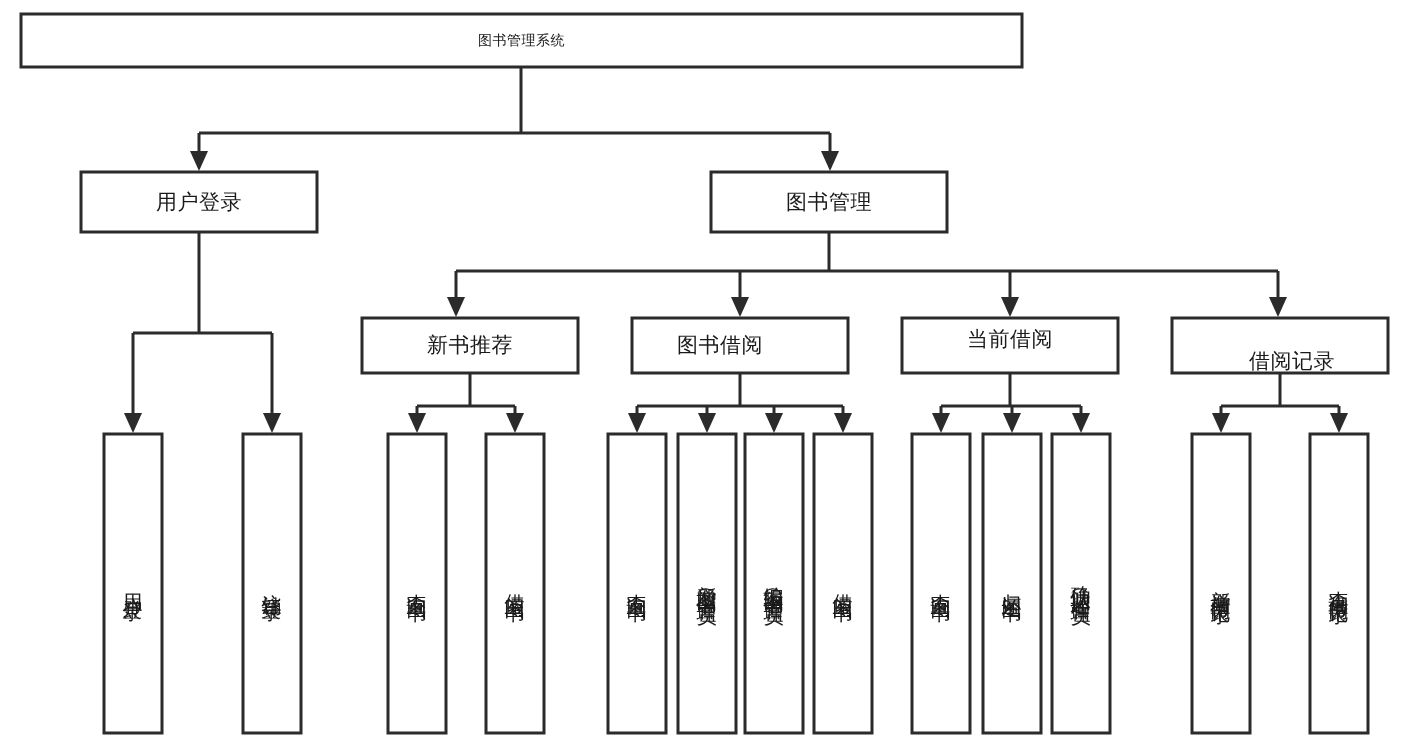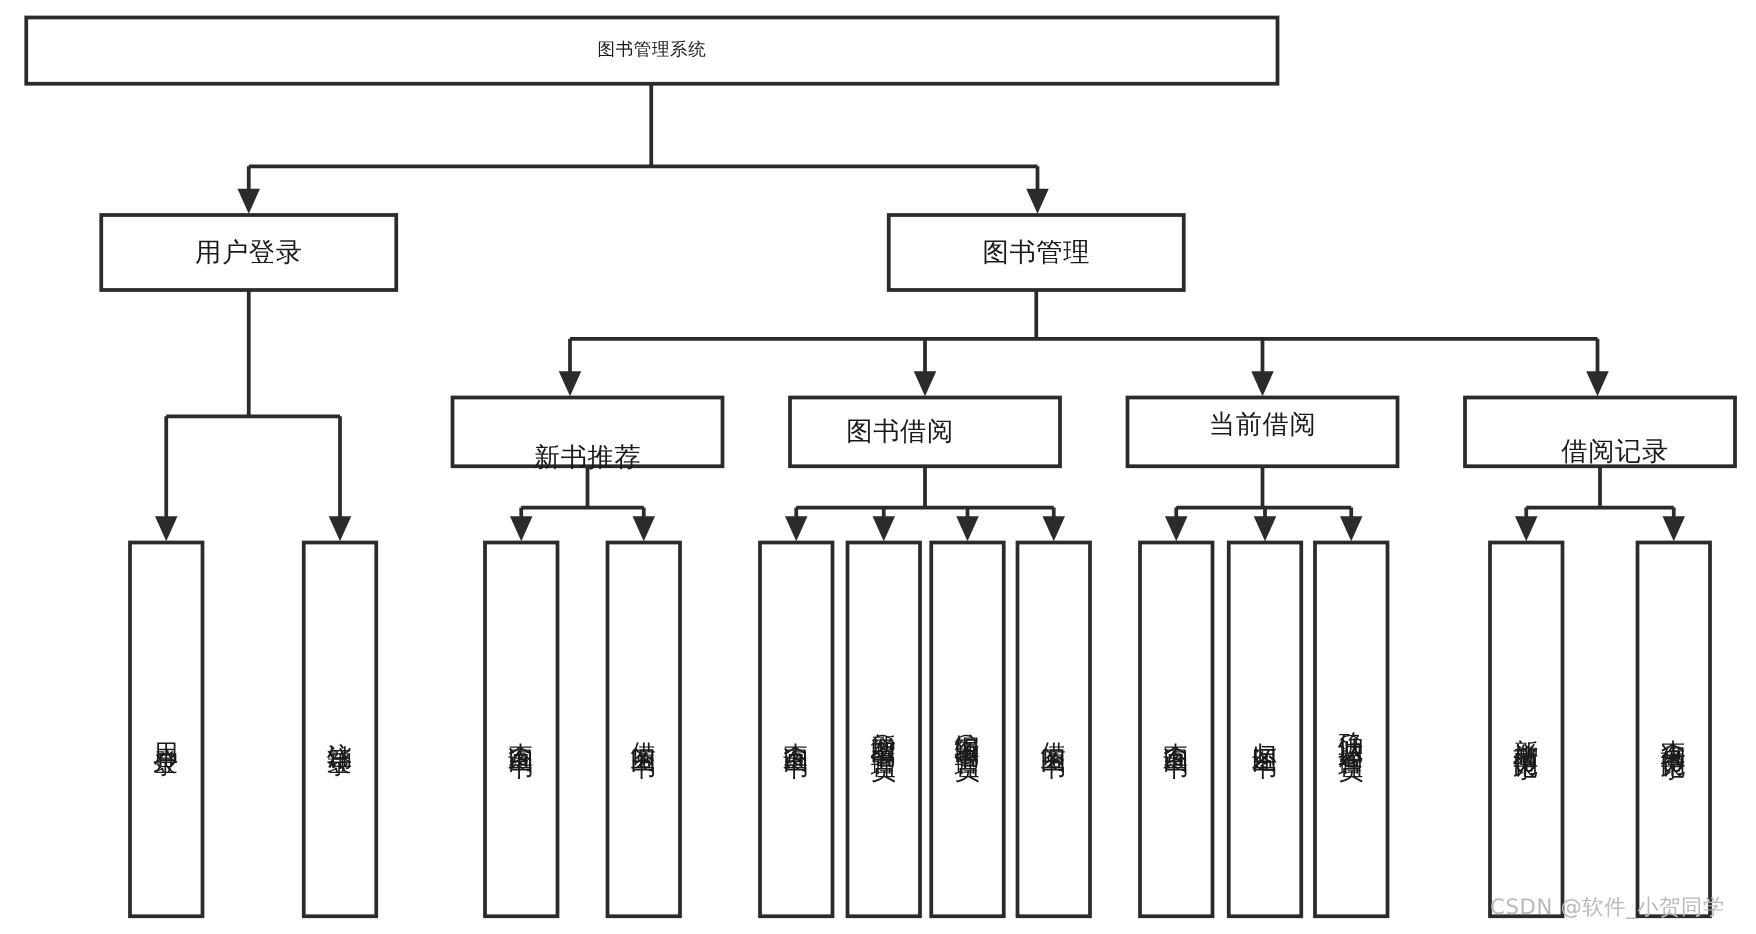--- a/index.html
+++ b/index.html
@@ -173,32 +173,31 @@
         <rect x="983" y="434" width="58" height="299" class="node-box-leaf"></rect>
         <rect x="1052" y="434" width="58" height="299" class="node-box-leaf"></rect>
         <rect x="1192" y="434" width="58" height="299" class="node-box-leaf"></rect>
         <rect x="1310" y="434" width="58" height="299" class="node-box-leaf"></rect>
       </g>
   </svg>
   <div id="label-layer">
       <div class="node-label title" style="left: 21px; top: 14px; width: 1001px; height: 53px;">图书管理系统</div>
       <div class="node-label " style="left: 81px; top: 172px; width: 236px; height: 60px;">用户登录</div>
       <div class="node-label " style="left: 711px; top: 172px; width: 236px; height: 60px; border-radius: 10px;">图书管理</div>
-      <div class="node-label " style="left: 362px; top: 318px; width: 216px; height: 55px; margin-top: 21px;">新书推荐</div>
+      <div class="node-label " style="left: 362px; top: 318px; width: 216px; height: 55px;">新书推荐</div>
       <div class="node-label " style="left: 632px; top: 318px; width: 176px; height: 55px;">图书借阅</div>
       <div class="node-label " style="left: 902px; top: 318px; width: 216px; height: 43px;">当前借阅</div>
       <div class="node-label " style="left: 1172px; top: 334px; width: 240px; height: 55px;">借阅记录</div>
       <div class="node-label vertical " style="left: 104px; top: 434px; width: 58px; height: 299px;">用户登录</div>
       <div class="node-label vertical " style="left: 243px; top: 434px; width: 58px; height: 299px;">注销登录</div>
       <div class="node-label vertical " style="left: 388px; top: 434px; width: 58px; height: 299px;">查询图书</div>
       <div class="node-label vertical " style="left: 486px; top: 434px; width: 58px; height: 299px;">借阅图书</div>
       <div class="node-label vertical " style="left: 608px; top: 434px; width: 58px; height: 299px;">查询图书</div>
       <div class="node-label vertical " style="left: 678px; top: 434px; width: 58px; height: 299px;">新增图书（管理员）</div>
       <div class="node-label vertical " style="left: 745px; top: 434px; width: 58px; height: 299px;">编辑图书（管理员）</div>
       <div class="node-label vertical " style="left: 814px; top: 434px; width: 58px; height: 299px;">借阅图书</div>
       <div class="node-label vertical " style="left: 912px; top: 434px; width: 58px; height: 299px;">查询图书</div>
       <div class="node-label vertical " style="left: 983px; top: 434px; width: 58px; height: 299px;">归还图书</div>
       <div class="node-label vertical " style="left: 1052px; top: 434px; width: 58px; height: 299px;">确认归还（管理员）</div>
       <div class="node-label vertical " style="left: 1192px; top: 434px; width: 58px; height: 299px;">新增借阅记录</div>
       <div class="node-label vertical " style="left: 1310px; top: 434px; width: 58px; height: 299px;">查询借阅记录</div>
     </div>
-  <div class="watermark" style="left:1192px; top:714px;">CSDN @软件_小贺同学</div>
 </div>
 
 </body></html>

